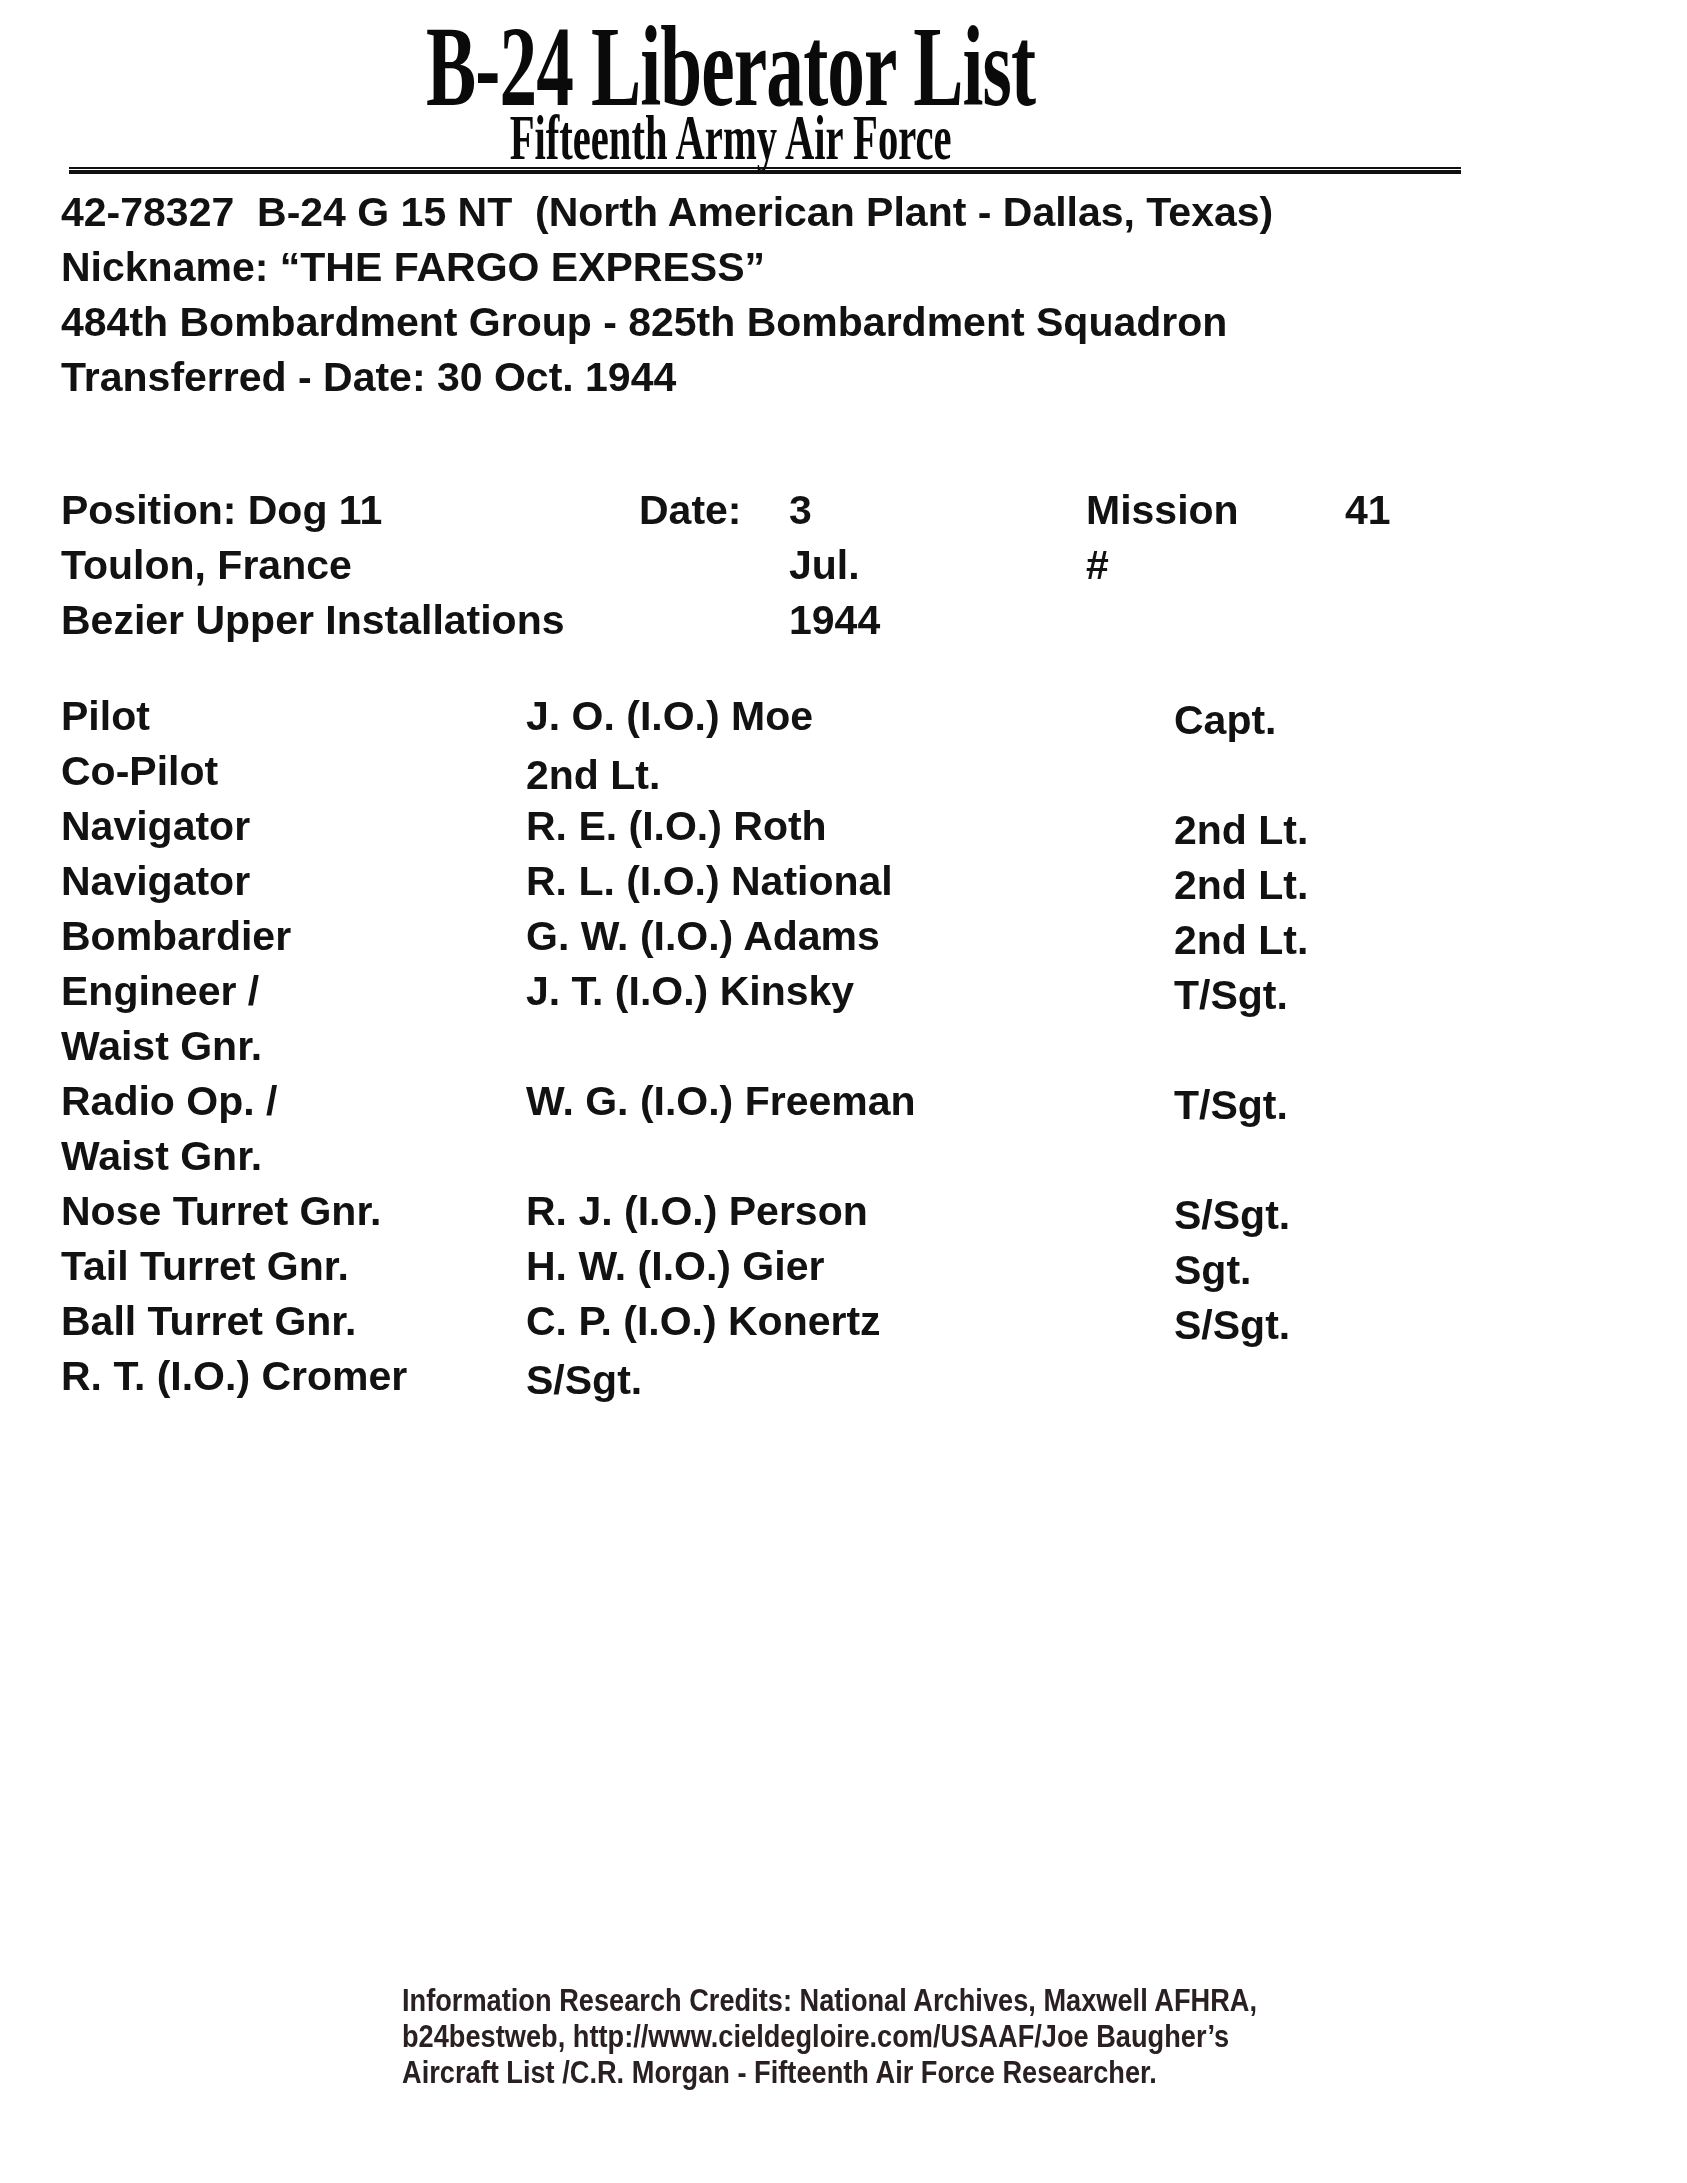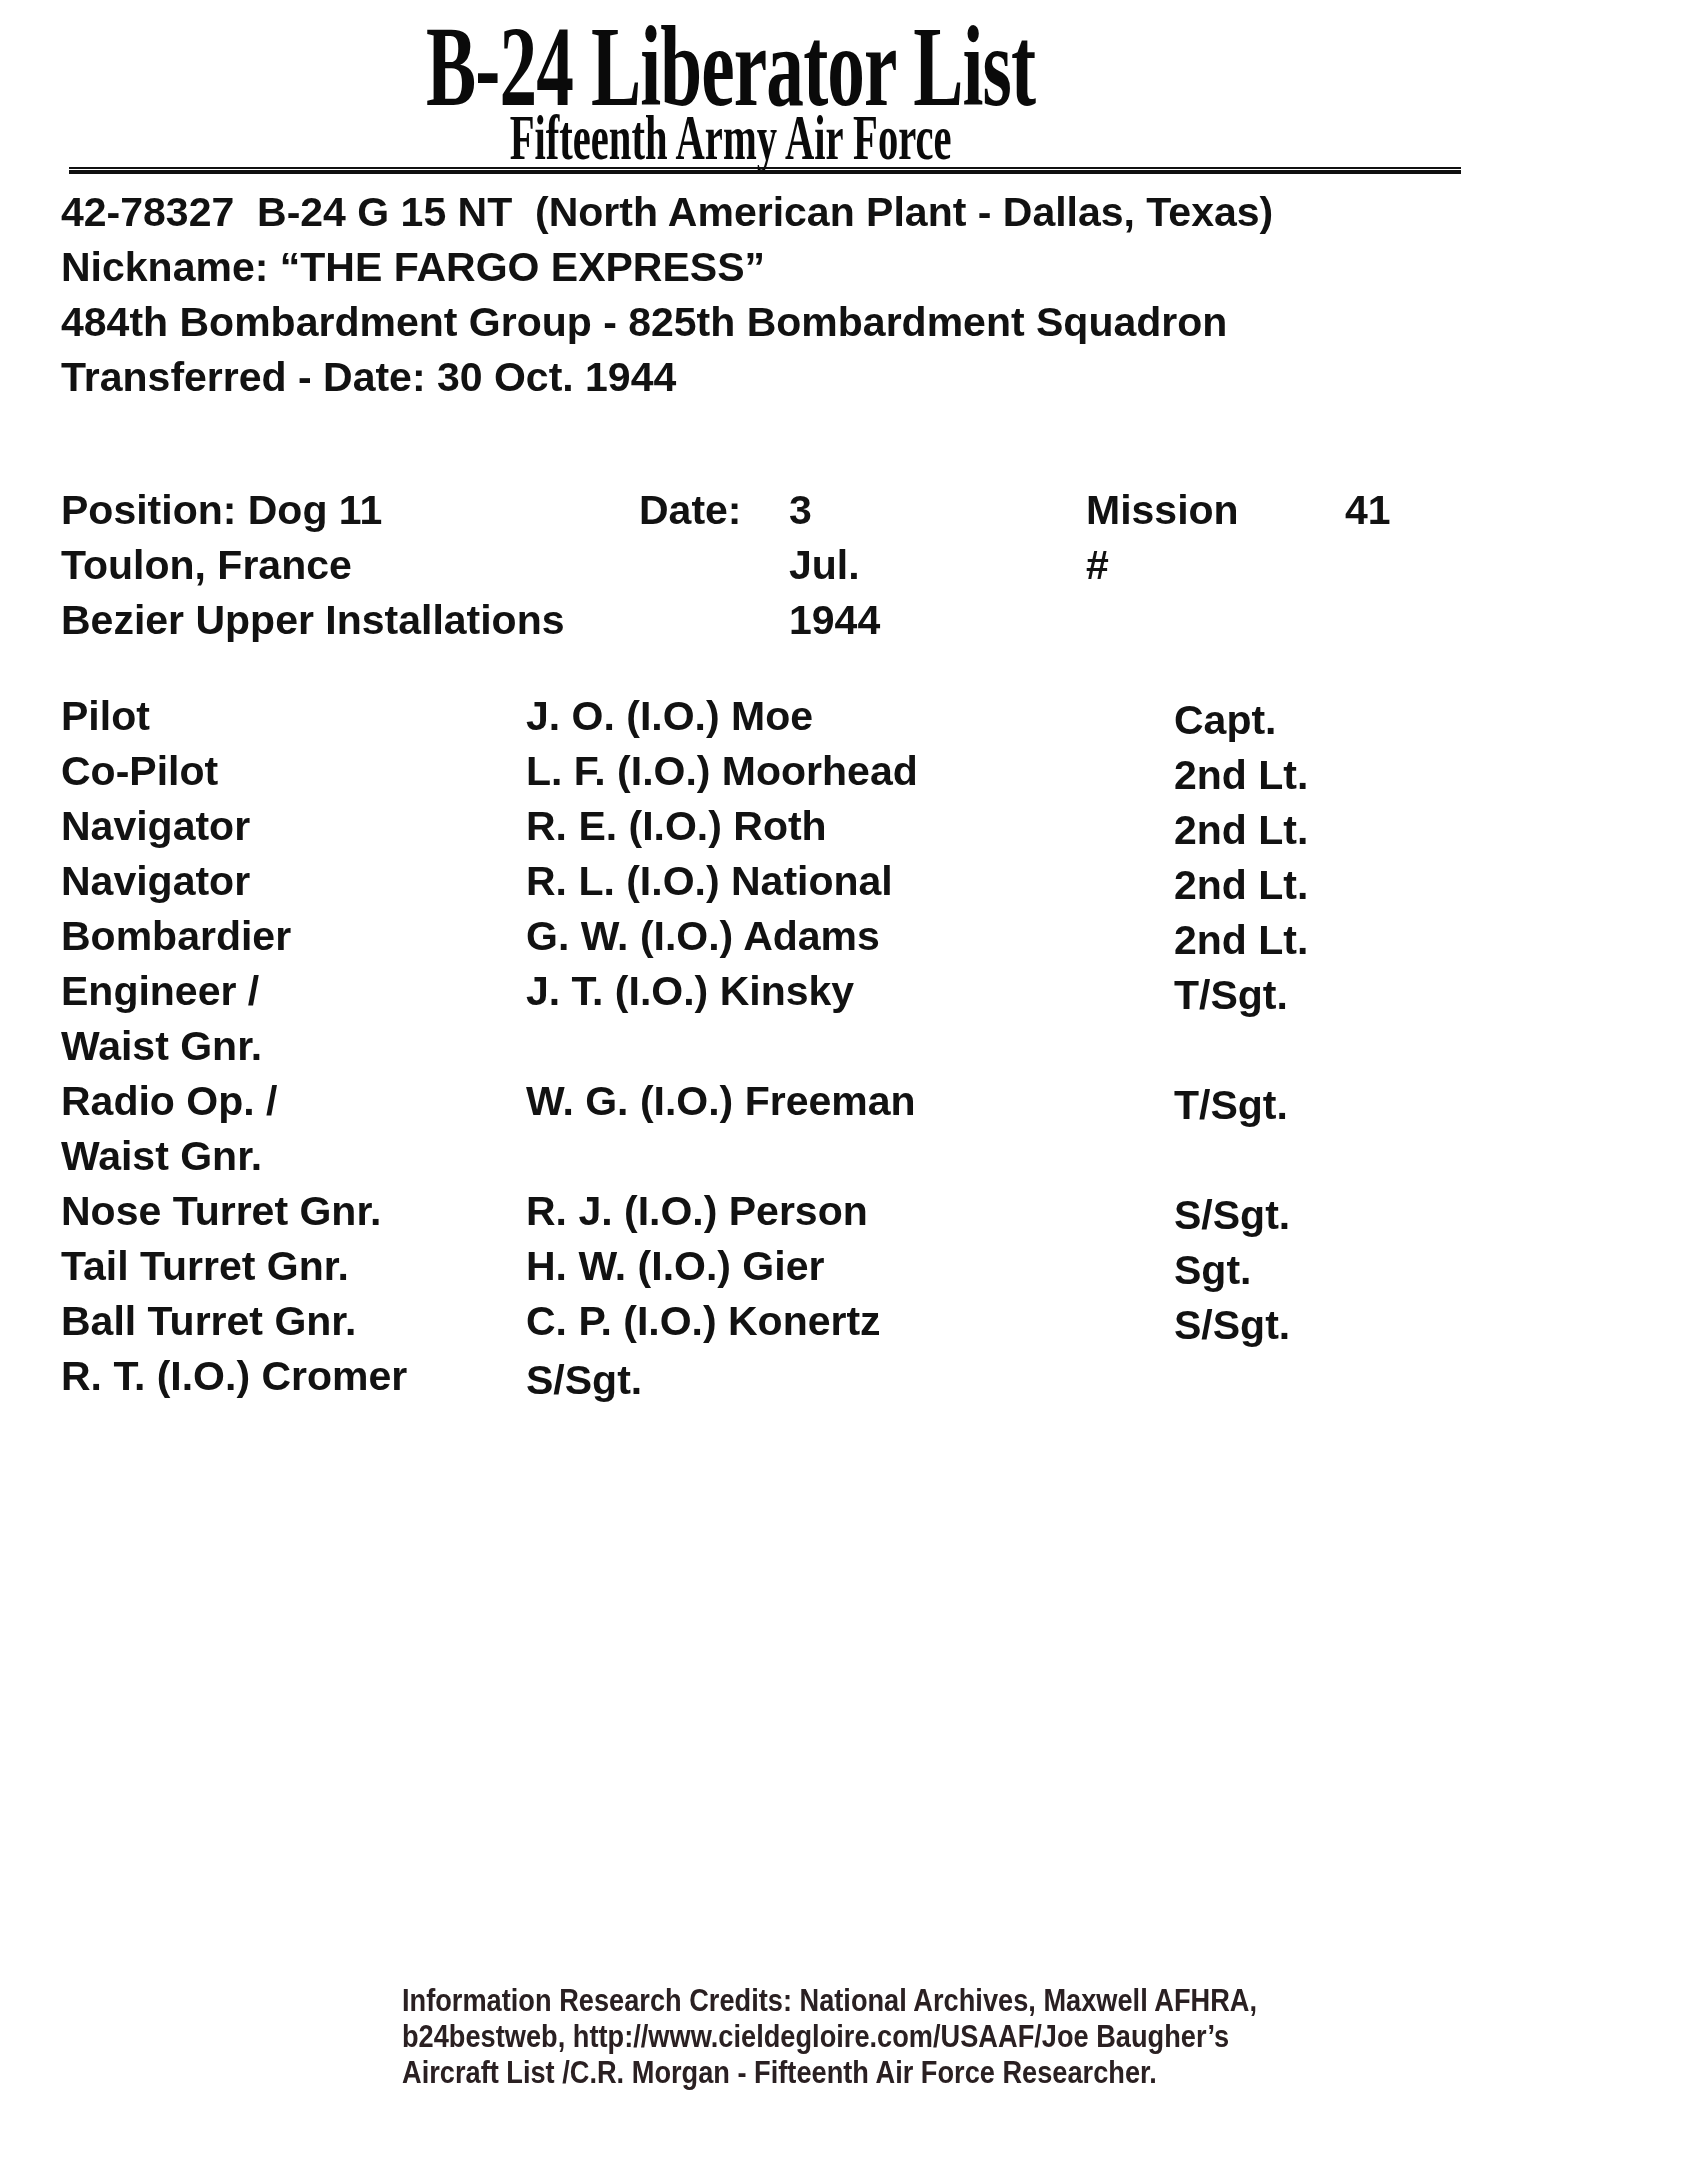--- a/index.html
+++ b/index.html
@@ -130,21 +130,20 @@
   </div>
 
   <div class="content-block crew-table">
     <div class="crew-row">
       <div class="cell">Pilot</div>
       <div class="cell">J. O. (I.O.) Moe</div>
       <div class="cell"><span class="rank-inner">Capt.</span></div>
     </div>
     <div class="crew-row">
       <div class="cell">Co-Pilot</div>
-      <div class="cell">L. F. (I.O.) Moorhead</div>
       <div class="cell"><span class="rank-inner">2nd Lt.</span></div>
     </div>
     <div class="crew-row">
       <div class="cell">Navigator</div>
       <div class="cell">R. E. (I.O.) Roth</div>
       <div class="cell"><span class="rank-inner">2nd Lt.</span></div>
     </div>
     <div class="crew-row">
       <div class="cell">Navigator</div>
       <div class="cell">R. L. (I.O.) National</div>

